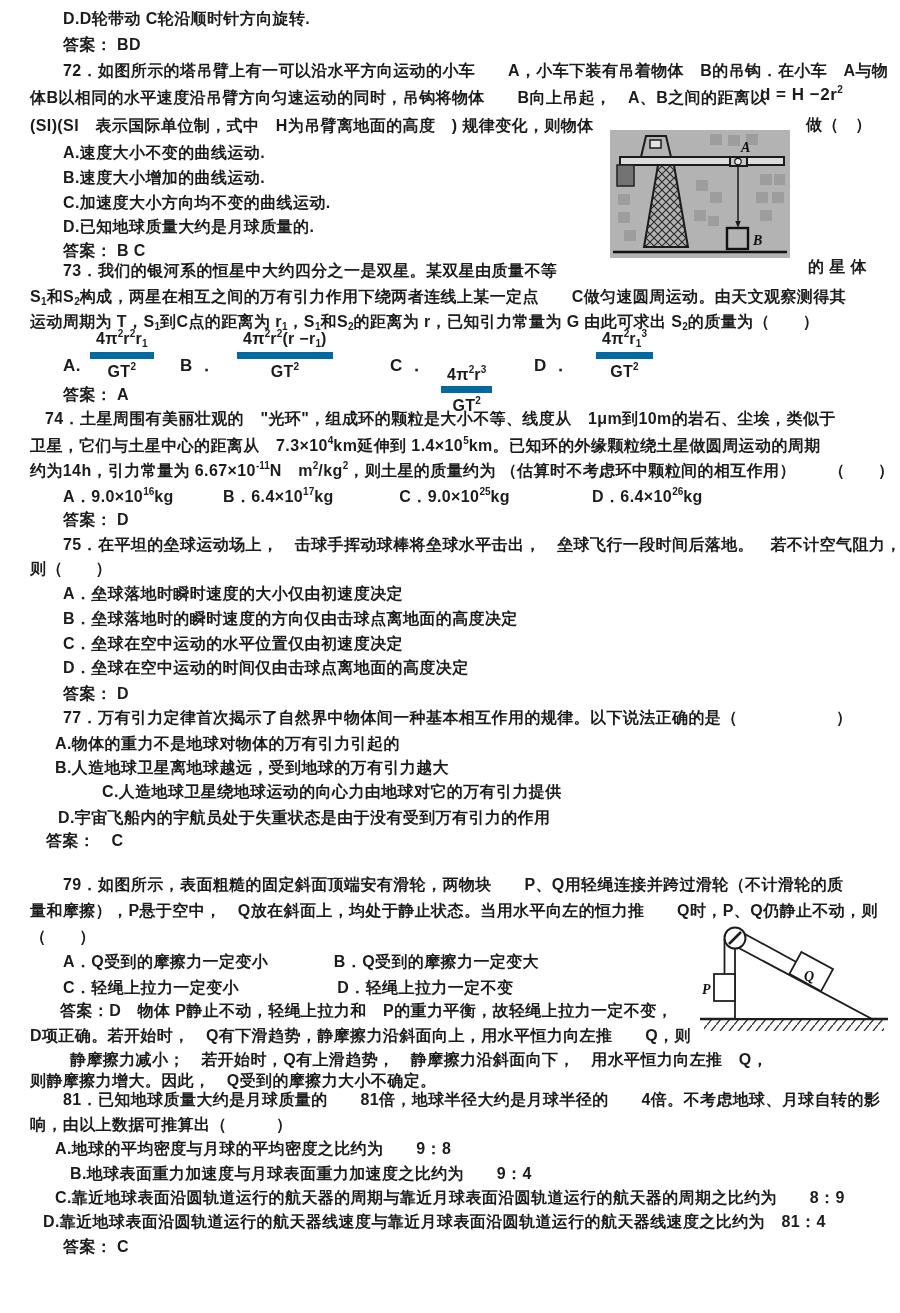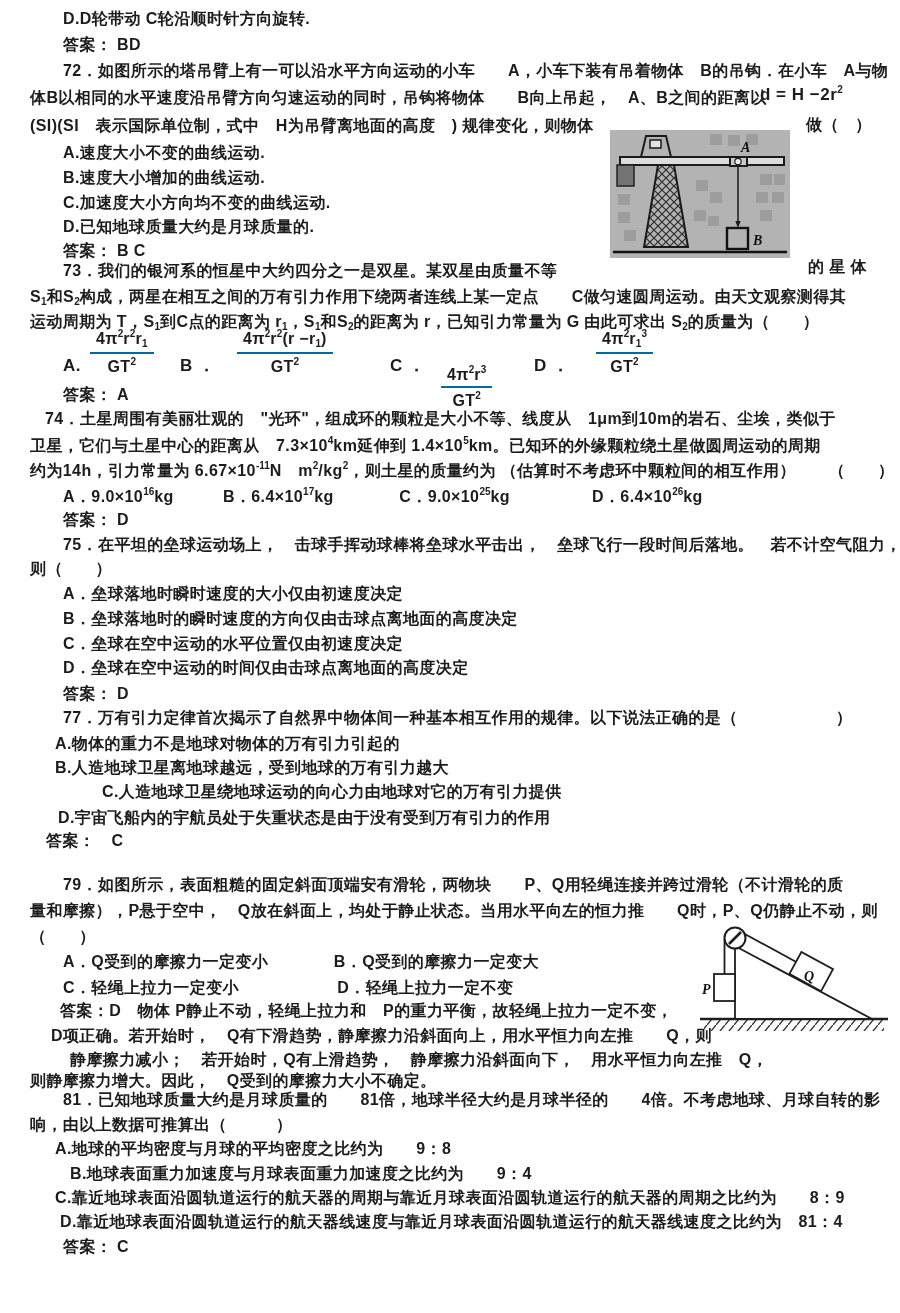--- a/index.html
+++ b/index.html
@@ -3,21 +3,21 @@
 <meta charset="utf-8">
 <style>
   html,body{margin:0;padding:0;background:#888;}
   #page{position:relative;width:900px;height:1313px;background:#ffffff;overflow:hidden;
         font-family:"Liberation Sans","DejaVu Sans",sans-serif;color:#1c1c1c;cursor:default;}
   .line{position:absolute;white-space:nowrap;font-size:16px;font-weight:600;letter-spacing:.4px;line-height:1.15;}
   .latin{font-weight:700;font-size:17px;letter-spacing:.5px;}
   .sup{font-size:10px;vertical-align:7px;font-weight:700;letter-spacing:0;}
   .sub{font-size:10px;vertical-align:-3px;font-weight:700;letter-spacing:0;}
   .frac{display:inline-flex;flex-direction:column;text-align:center;font-weight:700;font-size:16px;letter-spacing:.3px;}
-  .frac .num{border-bottom:2px solid #0369a1;padding:0 6px 2px;}
+  .frac .num{border-bottom:7px solid #0369a1;padding:0 6px 2px;}
   .frac .den{padding-top:2px;}
   .figure{position:absolute;}
   #crane-fig{left:610px;top:130px;width:180px;height:128px;}
   #incline-fig{left:698px;top:915px;width:192px;height:122px;}
   .footer{position:absolute;left:0;top:1276px;width:100%;text-align:center;
           font-size:15px;font-weight:600;letter-spacing:1.5px;}
   .figlabel{font-style:italic;font-weight:700;font-size:14px;
             font-family:"Liberation Serif","DejaVu Serif",serif;fill:#101010;}
 </style>
 </head>
@@ -80,29 +80,29 @@
       <div class="line" style="left: 55px; top: 759px;"><span>B.人造地球卫星离地球越远，受到地球的万有引力越大</span></div>
       <div class="line" style="left: 55px; top: 783px; margin-left: 47px;"><span>C.人造地球卫星绕地球运动的向心力由地球对它的万有引力提供</span></div>
       <div class="line" style="left: 58px; top: 809px;"><span>D.宇宙飞船内的宇航员处于失重状态是由于没有受到万有引力的作用</span></div>
       <div class="line" style="left: 46px; top: 832px;"><span>答案：　C</span></div>
       <div class="line" style="left: 63px; top: 876px; text-align: right;"><span>79．如图所示，表面粗糙的固定斜面顶端安有滑轮，两物块　　P、Q用轻绳连接并跨过滑轮（不计滑轮的质</span></div>
       <div class="line" style="left: 30px; top: 902px;"><span>量和摩擦），P悬于空中，　Q放在斜面上，均处于静止状态。当用水平向左的恒力推　　Q时，P、Q仍静止不动，则</span></div>
       <div class="line" style="left: 30px; top: 928px;"><span>（　　）</span></div>
       <div class="line" style="left: 63px; top: 953px;"><span>A．Q受到的摩擦力一定变小　　　　B．Q受到的摩擦力一定变大</span></div>
       <div class="line" style="left: 63px; top: 979px;"><span>C．轻绳上拉力一定变小　　　　　　D．轻绳上拉力一定不变</span></div>
       <div class="line" style="left: 60px; top: 1002px;"><span>答案：D　物体 P静止不动，轻绳上拉力和　P的重力平衡，故轻绳上拉力一定不变，</span></div>
-      <div class="line" style="left: 30px; top: 1027px; margin-left: 21px;"><span>D项正确。若开始时，　Q有下滑趋势，静摩擦力沿斜面向上，用水平恒力向左推　　Q，则</span></div>
+      <div class="line" style="left: 30px; top: 1027px;"><span>D项正确。若开始时，　Q有下滑趋势，静摩擦力沿斜面向上，用水平恒力向左推　　Q，则</span></div>
       <div class="line" style="left: 30px; top: 1051px; padding-left: 40px;"><span>静摩擦力减小；　若开始时，Q有上滑趋势，　静摩擦力沿斜面向下，　用水平恒力向左推　Q，</span></div>
       <div class="line" style="left: 30px; top: 1072px;"><span>则静摩擦力增大。因此，　Q受到的摩擦力大小不确定。</span></div>
       <div class="line" style="left: 63px; top: 1091px;"><span>81．已知地球质量大约是月球质量的　　81倍，地球半径大约是月球半径的　　4倍。不考虑地球、月球自转的影</span></div>
       <div class="line" style="left: 30px; top: 1116px;"><span>响，由以上数据可推算出（　　　）</span></div>
       <div class="line" style="left: 55px; top: 1140px;"><span>A.地球的平均密度与月球的平均密度之比约为　　9：8</span></div>
       <div class="line" style="left: 70px; top: 1165px;"><span>B.地球表面重力加速度与月球表面重力加速度之比约为　　9：4</span></div>
       <div class="line" style="left: 55px; top: 1189px;"><span>C.靠近地球表面沿圆轨道运行的航天器的周期与靠近月球表面沿圆轨道运行的航天器的周期之比约为　　8：9</span></div>
-      <div class="line" style="left: 60px; top: 1213px;"><span>D.靠近地球表面沿圆轨道运行的航天器线速度与靠近月球表面沿圆轨道运行的航天器线速度之比约为　81：4</span></div>
+      <div class="line" style="left: 43px; top: 1213px;"><span>D.靠近地球表面沿圆轨道运行的航天器线速度与靠近月球表面沿圆轨道运行的航天器线速度之比约为　81：4</span></div>
       <div class="line" style="left: 63px; top: 1238px;"><span>答案： C</span></div>
     </div>
 
   <div class="figure" id="crane-fig">
     <svg width="180" height="128" viewBox="0 0 180 128" xmlns="http://www.w3.org/2000/svg">
       <defs>
         <pattern id="xh" width="8" height="8" patternUnits="userSpaceOnUse">
           <path d="M0,0 L8,8 M8,0 L0,8" stroke="#2b2b2b" stroke-width="1.2"></path>
         </pattern>
       </defs>

